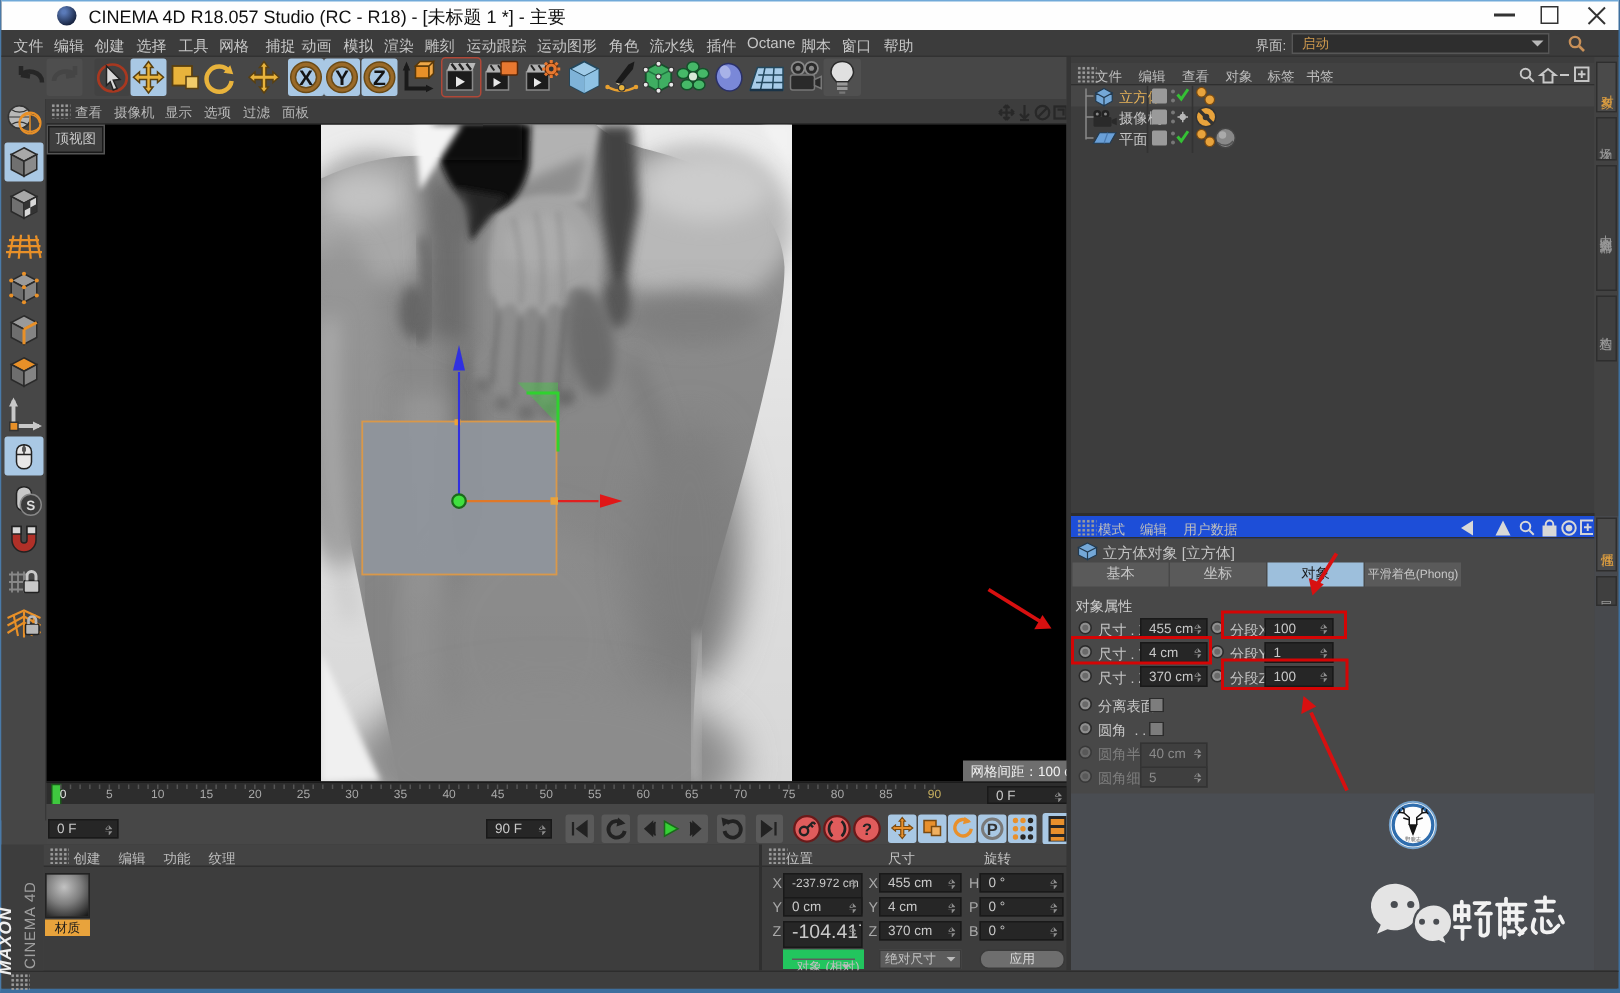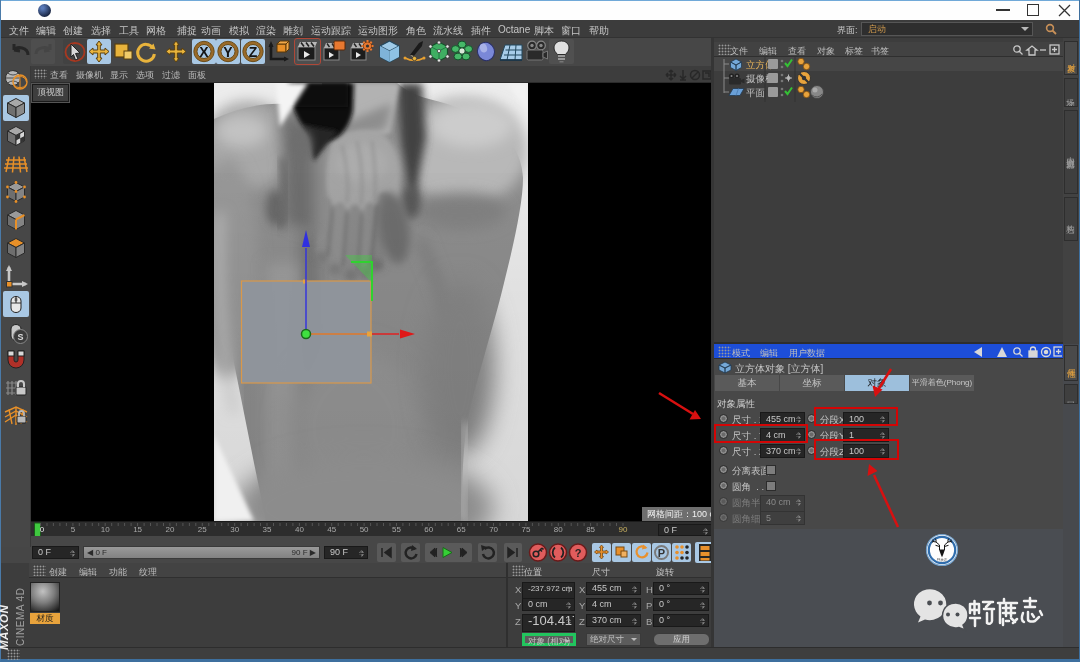--- a/index.html
+++ b/index.html
@@ -51,20 +51,21 @@
 .arow{position:absolute;font-size:9.5px;color:#c6c6c6;white-space:nowrap}
 .dis{color:#7d7d7d}
 .chk{position:absolute;width:10px;height:10px;background:#7d7d7d;border:1px solid #2c2c2c}
 .omtx{position:absolute;font-size:9.5px;color:#c4c4c4;white-space:nowrap}
 .sep{position:absolute;background:#2f2f2f}
 </style></head>
 <body>
 <div id="win">
  <div id="titlebar" class="abs"></div>
  <div id="title-ic" class="abs"></div>
+ <div id="title-tx" class="abs">CINEMA 4D R18.057 Studio (RC - R18) - [未标题 1 *] - 主要</div>
  <div class="abs" style="left:995px;top:9px;width:14px;height:1.5px;background:#333"></div>
  <div class="abs" style="left:1026px;top:4px;width:12px;height:12px;border:1.5px solid #333"></div>
  <svg class="abs" style="left:1057px;top:4px" width="13" height="13">
       <path d="M1 1 L12 12 M12 1 L1 12" stroke="#333" stroke-width="1.3"></path>
     </svg>
  <div id="menubar" class="abs">
       <span class="mi" style="left:8px">文件</span>
       <span class="mi" style="left:35px">编辑</span>
       <span class="mi" style="left:62px">创建</span>
       <span class="mi" style="left:90px">选择</span>
@@ -592,21 +593,20 @@
           <text x="494.9" y="10">75</text>
           <text x="527.3" y="10">80</text>
           <text x="559.6" y="10">85</text>
           <text x="592" y="10" fill="#c8b060">90</text>
 </g>
       </svg>
 <div class="fld spin" style="left:627px;top:2px;width:54px;height:12px">0 F</div>
     </div>
  <div id="transport" class="abs">
       <div class="fld spin" style="left:1px;top:10px;width:47px;height:13px">0 F</div>
-<div style="position:absolute;left:52px;top:10px;width:237px;height:13px;background:linear-gradient(#9a9a9a,#828282);border:1px solid #3a3a3a;color:#2a2a2a;font-size:8px;line-height:11px"><span style="margin-left:3px">◀ 0 F</span><span style="position:absolute;right:3px">90 F ▶</span></div>
 <div class="fld spin" style="left:293px;top:10px;width:44px;height:13px">90 F</div>
 <svg width="683" height="27" style="position:absolute;left:0;top:0;pointer-events:none">
 <g>
           <rect x="346" y="7" width="19" height="19" rx="2" fill="#5a5a5a"></rect>
           <path d="M351 12 v9 M360 12 l-6 4.5 l6 4.5 Z M360 12 l0 9" fill="#222" stroke="#222" stroke-width="1.5"></path>
         </g>
 <g>
           <rect x="370" y="7" width="19" height="19" rx="2" fill="#5a5a5a"></rect>
           <path d="M384 13 a5.5 5.5 0 1 0 1.5 5" fill="none" stroke="#222" stroke-width="2.5"></path>
           <path d="M381 9 l5 4 l-6 2 Z" fill="#222"></path>
@@ -709,21 +709,21 @@
 <span class="omtx" style="left:550px;top:37px;color:#a8a8a8">Y</span>
       <div class="fld spin" style="left:557px;top:35px;width:55px;height:13px">4 cm</div>
 <span class="omtx" style="left:617px;top:37px;color:#a8a8a8">P</span>
       <div class="fld spin" style="left:624px;top:35px;width:56px;height:13px">0 °</div>
 <span class="omtx" style="left:486px;top:53px;color:#a8a8a8">Z</span>
       <div class="fld spin" style="left:493px;top:51px;width:53px;height:18px;font-size:13px">-104.417 cm</div>
 <span class="omtx" style="left:550px;top:53px;color:#a8a8a8">Z</span>
       <div class="fld spin" style="left:557px;top:51px;width:55px;height:13px">370 cm</div>
 <span class="omtx" style="left:617px;top:53px;color:#a8a8a8">B</span>
       <div class="fld spin" style="left:624px;top:51px;width:56px;height:13px">0 °</div>
-<div style="position:absolute;left:493px;top:70px;width:54px;height:13px;background:#5c5c5c;border:3px solid #22c55e;color:#c0c0c0;font-size:8.5px;line-height:11px;padding-left:3px;white-space:nowrap">对象 (相对)<span style="position:absolute;right:3px;top:4px;border:3.5px solid transparent;border-top-color:#bbb"></span></div>
+<div style="position:absolute;left:493px;top:70px;width:54px;height:13px;background:#5c5c5c;border:6px solid #22c55e;color:#c0c0c0;font-size:8.5px;line-height:11px;padding-left:3px;white-space:nowrap">对象 (相对)<span style="position:absolute;right:3px;top:4px;border:3.5px solid transparent;border-top-color:#bbb"></span></div>
 <div style="position:absolute;left:557px;top:70px;width:55px;height:13px;background:#5c5c5c;border:1px solid #3a3a3a;color:#c0c0c0;font-size:8.5px;line-height:11px;padding-left:3px;white-space:nowrap">绝对尺寸<span style="position:absolute;right:3px;top:4px;border:3.5px solid transparent;border-top-color:#bbb"></span></div>
 <div style="position:absolute;left:624px;top:70px;width:57px;height:13px;background:#6e6e6e;border:1px solid #3a3a3a;border-radius:6px;color:#d8d8d8;font-size:8.5px;line-height:11px;text-align:center">应用</div>
     </div>
  <div id="ompanel" class="abs">
       <div class="pmenu" style="top:4px;height:15px;background:#424242">
         <div class="grip" style="left:4px;top:2px"></div>
         <span style="left:16px">文件</span>
         <span style="left:45px">编辑</span>
         <span style="left:74px">查看</span>
         <span style="left:103px">对象</span>

